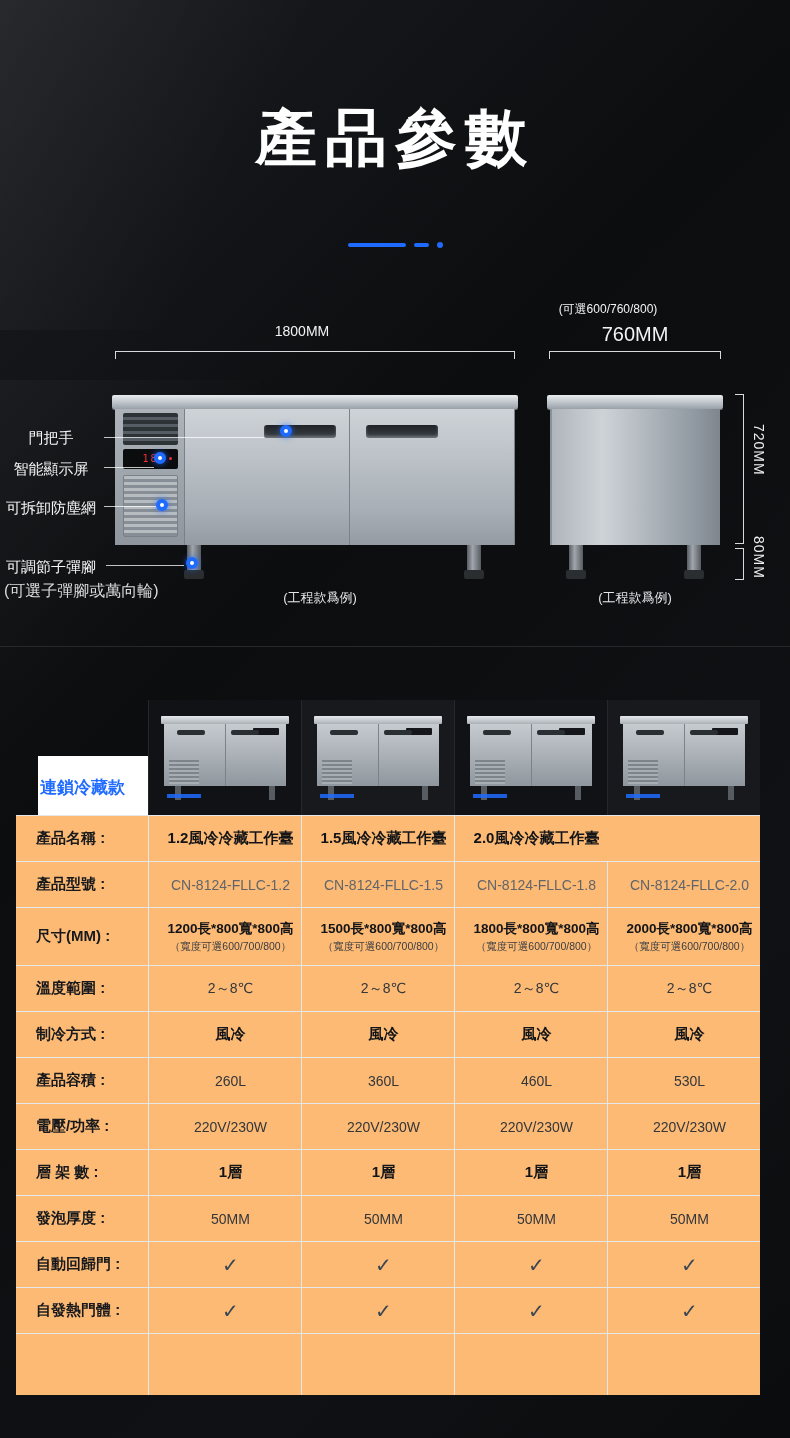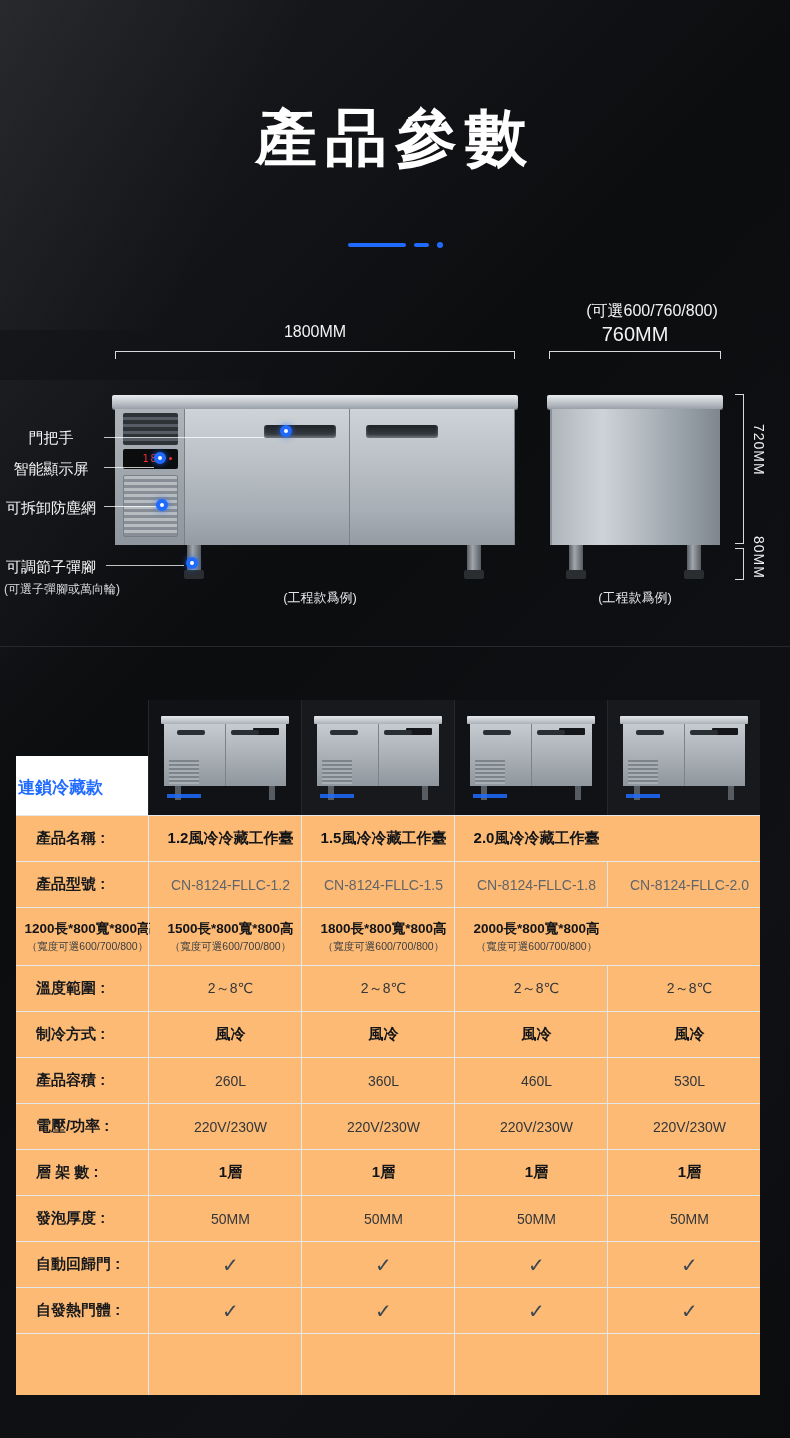--- a/index.html
+++ b/index.html
@@ -18,41 +18,41 @@
   .title { position:absolute; top:96px; left:0; width:100%; text-align:center;
     color:#ffffff; font-size:62px; font-weight:700; letter-spacing:8px; }
   .divider { position:absolute; top:242px; left:0; width:100%;
     display:flex; justify-content:center; align-items:center; gap:8px; }
   .divider .bar-long  { width:58px; height:4px; background:#1f6bff; border-radius:2px; }
   .divider .bar-short { width:15px; height:4px; background:#1f6bff; border-radius:2px; }
   .divider .dot       { width:6px;  height:6px; background:#1f6bff; border-radius:50%; }
 
   
   .dim-label { position:absolute; color:#f2f3f5; text-align:center; }
-  .front-width  { left:115px; width:400px; top:323px; font-size:16px; }
-  .side-options { left:556px; width:192px; top:301px; font-size:16px; }
+  .front-width  { left:102px; width:400px; top:323px; font-size:14px; }
+  .side-options { left:512px; width:192px; top:301px; font-size:12px; }
   .side-width   { left:549px; width:172px; top:323px; font-size:20px; }
   .dim-bracket { position:absolute; height:8px;
     border-top:1px solid #d7dadd; border-left:1px solid #d7dadd; border-right:1px solid #d7dadd; }
   .front-bracket { left:115px; top:351px; width:400px; }
   .side-bracket  { left:549px; top:351px; width:172px; }
   .vbracket { position:absolute; width:9px;
     border-right:1px solid #d7dadd; border-top:1px solid #d7dadd; border-bottom:1px solid #d7dadd; }
   .vb1 { left:735px; top:394px; height:150px; }
   .vb2 { left:735px; top:548px; height:32px; }
   .vtext { position:absolute; writing-mode:vertical-rl; color:#eef0f2; font-size:14px; letter-spacing:1px; }
   .vt-720 { left:751px; top:424px; }
   .vt-80  { left:751px; top:536px; }
 
   
   .callout { position:absolute; left:0; width:102px; text-align:center;
     color:#f5f6f7; font-size:15px; white-space:nowrap; }
   .c-handle { top:429px; } .c-display { top:460px; } .c-dust { top:499px; } .c-feet { top:558px; }
   .c-note { position:absolute; left:4px; top:581px; width:180px; text-align:left;
-    color:#d9dbdd; font-size:12px; white-space:nowrap; }
+    color:#d9dbdd; font-size:16px; white-space:nowrap; }
   .leader { position:absolute; height:1px; background:rgba(255,255,255,.75); }
   .l1 { top:437px; left:104px; width:160px; }
   .l2 { top:467px; left:104px; width:50px; }
   .l3 { top:506px; left:104px; width:52px; }
   .l4 { top:565px; left:106px; width:78px; }
 
   
   .unit-front { position:absolute; left:112px; top:395px; width:406px; height:190px; }
   .countertop { position:absolute; left:0; top:0; width:100%; height:14px; border-radius:2px;
     background:linear-gradient(180deg,#e9ecef,#b9bfc5 60%,#99a0a7); box-shadow:0 1px 0 #676e75; }
@@ -101,21 +101,21 @@
   .cap-side  { left:547px; top:589px; }
   .section-line { position:absolute; top:646px; left:0; width:100%; height:1px; background:#26282c; }
 
   
   .table-wrap { position:absolute; left:16px; top:700px; width:744px; background:transparent; }
   .t-row, .t-header { display:grid; grid-template-columns:132px 153px 153px 153px 153px; }
   .t-header { height:115px; }
   .t-header > div + div { border-left:1px solid #24272b; }
   .label-head { position:relative;
     background:linear-gradient(180deg,rgba(0,0,0,0) 0 56px,#ffffff 56px);
-    display:flex; align-items:flex-end; }
+    display:flex; align-items:flex-end;margin-left:22px; }
   .series-label { color:#1f6bff; font-size:17px; font-weight:700; padding:0 0 16px 2px; white-space:nowrap; }
   .img-cell { position:relative; }
   .img-cell.dark-a { background:#101215; }
   .img-cell.dark-b { background:#17191d; }
 
   .mini { position:relative; width:128px; height:84px; margin:16px auto 0; }
   .m-top { height:8px; background:linear-gradient(180deg,#e6e9ec,#aab1b7); border-radius:1px; }
   .m-body { position:absolute; top:8px; left:3px; right:3px; bottom:14px;
     background:linear-gradient(180deg,#c6cbd0,#8f969d); }
   .m-split { position:absolute; top:8px; bottom:14px; left:50%; width:1px; background:#7a828a; }
@@ -282,20 +282,21 @@
 
   <div class="t-row">
     <div class="cell lab">產品型號 :</div>
     <div class="cell val model">CN-8124-FLLC-1.2</div>
     <div class="cell val model">CN-8124-FLLC-1.5</div>
     <div class="cell val model">CN-8124-FLLC-1.8</div>
     <div class="cell val model">CN-8124-FLLC-2.0</div>
   </div>
 
   <div class="t-row h-size">
+    <div class="cell lab">尺寸(MM) :</div>
     <div class="cell val">
       <span class="size-main">1200長*800寬*800高</span>
       <span class="size-note">（寬度可選600/700/800）</span>
     </div>
     <div class="cell val">
       <span class="size-main">1500長*800寬*800高</span>
       <span class="size-note">（寬度可選600/700/800）</span>
     </div>
     <div class="cell val">
       <span class="size-main">1800長*800寬*800高</span>

